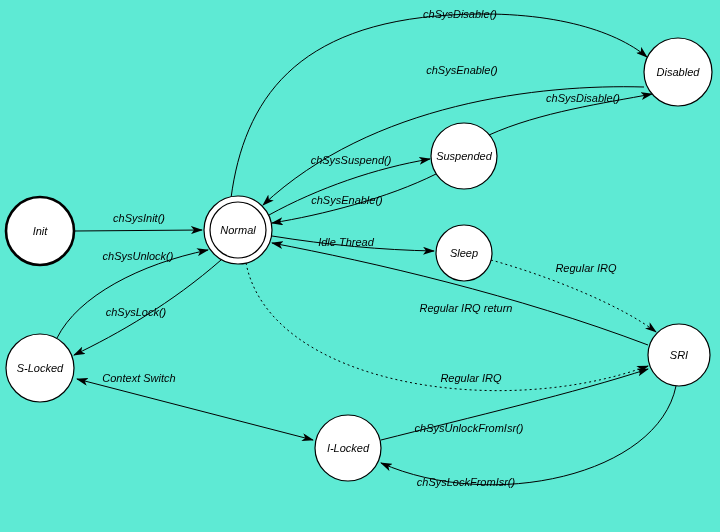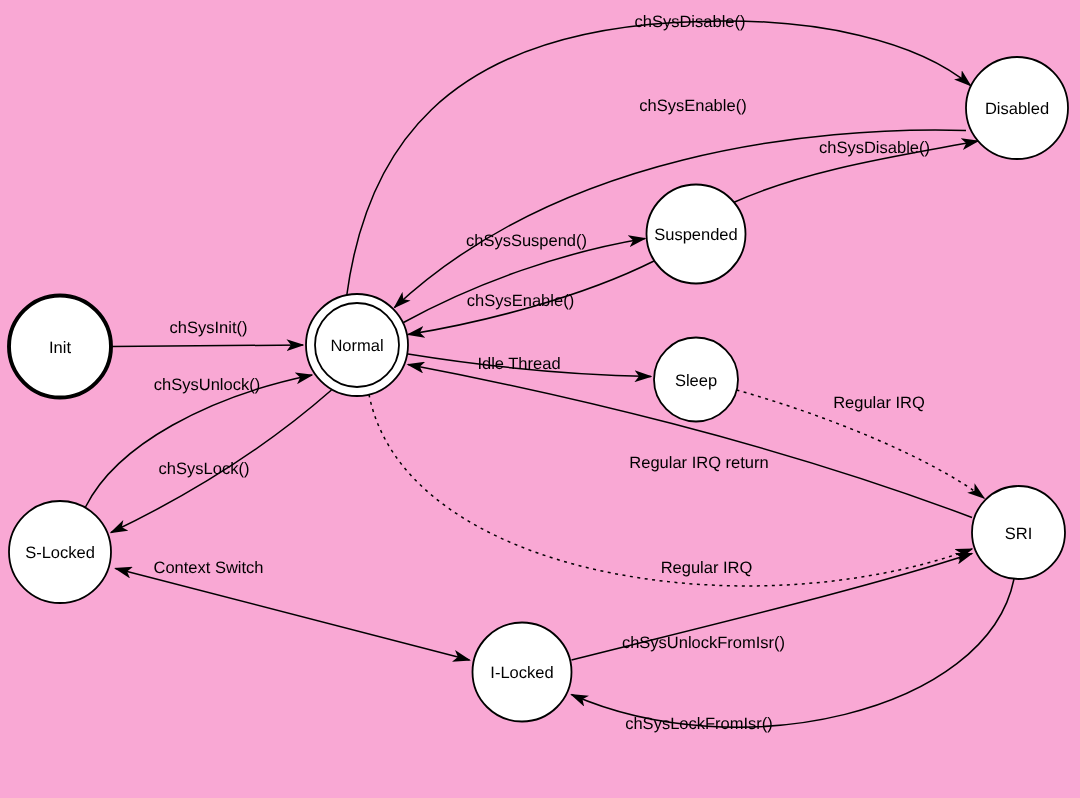--- a/index.html
+++ b/index.html
@@ -4,22 +4,23 @@
 <style>
   html, body {
     margin: 0;
     padding: 0;
     background: #ffffff;
   }
   .canvas {
     position: relative;
     width: 720px;
     height: 532px;
-    background: #f9a8d4;
+    background: #5eead4;
     font-family: "Liberation Sans", sans-serif;
+    font-style: italic;
   }
   svg { display: block; }
   .edge {
     fill: none;
     stroke: #000000;
     stroke-width: 1;
   }
   .edge.dotted {
     stroke-dasharray: 2 3;
   }

